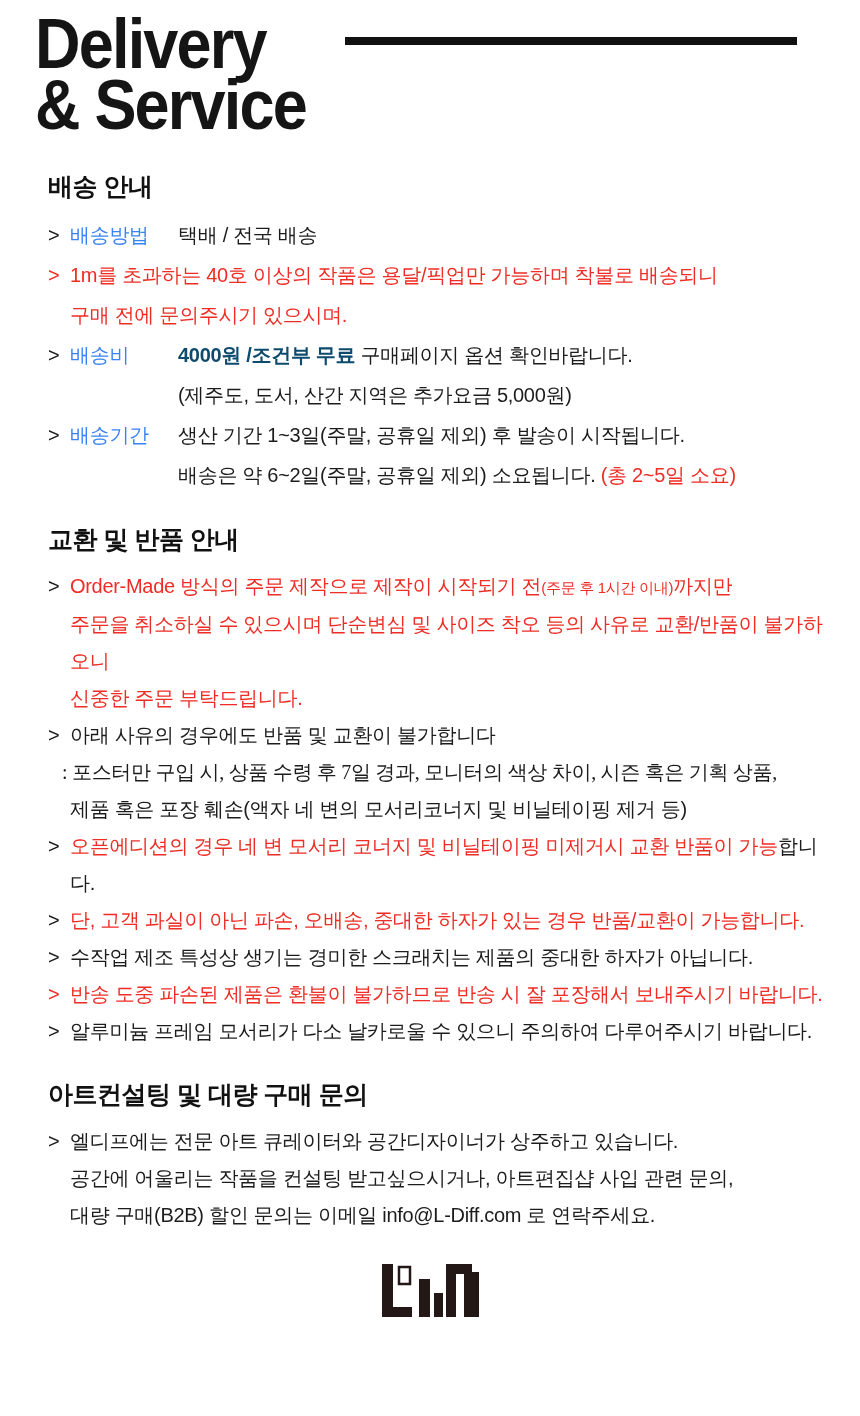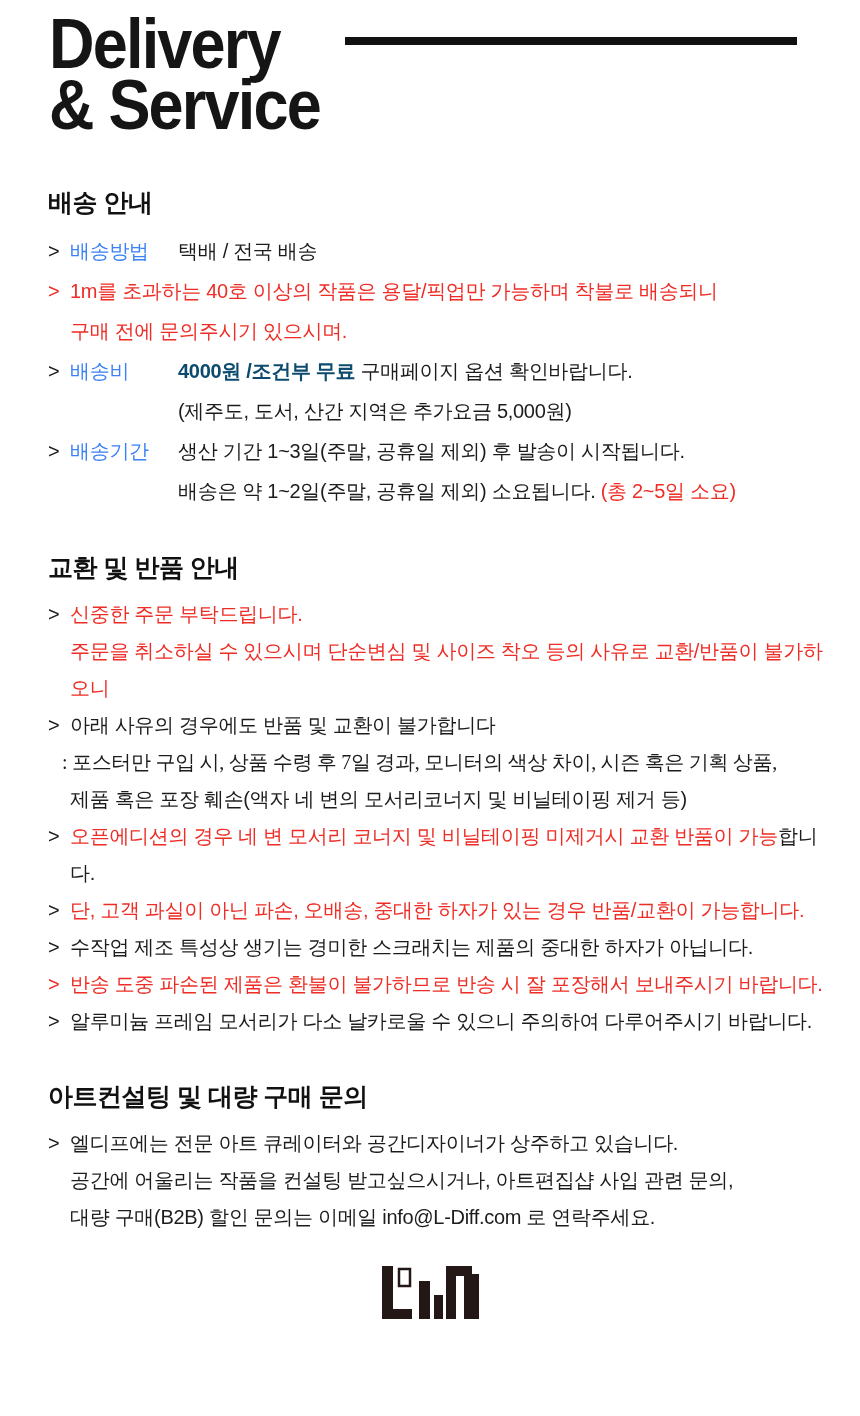--- a/index.html
+++ b/index.html
@@ -3,30 +3,30 @@
 <meta charset="utf-8">
 <style>
   html,body { margin:0; padding:0; background:#ffffff; }
   .page {
     position:relative; width:860px; height:1416px; margin:0 auto;
     background:#ffffff; overflow:hidden;
     font-family:"Liberation Sans","DejaVu Sans",sans-serif;
     color:#1c1c1c;
   }
   
-  .title-block { position:relative; padding:14px 0 0 49px; height:128px; }
+  .title-block { position:relative; padding:14px 0 0 35px; height:128px; }
   .title-text {
     font-size:70px; font-weight:700; line-height:61px; letter-spacing:-2px;
     color:#151515; transform:scale(0.9,1); transform-origin:left top; white-space:nowrap;
   }
   .title-rule { position:absolute; left:345px; top:37px; width:452px; height:8px; background:#111; }
   
   .sec { margin:0 0 0 48px; padding-right:30px; }
-  .sec-gap1 { margin-top:44px; }
-  .sec-gap  { margin-top:40px; }
+  .sec-gap1 { margin-top:28px; }
+  .sec-gap  { margin-top:28px; }
   h2 { font-size:25px; font-weight:700; color:#111; margin:0 0 12px 0; letter-spacing:-0.5px; }
   .li { display:flex; align-items:flex-start; font-size:20px; line-height:40px; letter-spacing:-0.3px; }
   .li2 { line-height:37px; }
   .bullet { flex:0 0 22px; color:#1c1c1c; }
   .bullet.red { color:#ee2d26; }
   .lbl { flex:0 0 108px; color:#3b82f6; }
   .val { flex:1; }
   .txt { flex:1; }
   .red { color:#ee2d26; }
   .blk { color:#1c1c1c; }
@@ -74,33 +74,34 @@
         <div><b class="seg">4000원 /조건부 무료</b><span> 구매페이지 옵션 확인바랍니다.</span></div>
         <div>(제주도, 도서, 산간 지역은 추가요금 5,000원)</div>
       </div>
     </div>
 
     <div class="li">
       <span class="bullet">&gt;</span>
       <span class="lbl">배송기간</span>
       <div class="val">
         <div>생산 기간 1~3일(주말, 공휴일 제외) 후 발송이 시작됩니다.</div>
-        <div><span class="blk">배송은 약 1~2일(주말, 공휴일 제외) 소요됩니다. </span><span class="red">(총 2~5일 소요)</span></div>
+        <div><span class="blk">배송은 약 6~2일(주말, 공휴일 제외) 소요됩니다. </span><span class="red">(총 2~5일 소요)</span></div>
       </div>
     </div>
   </div>
 
   <div class="sec sec-gap">
     <h2>교환 및 반품 안내</h2>
 
     <div class="li li2">
       <span class="bullet">&gt;</span>
       <div class="txt red">
+        <div><span>Order-Made 방식의 주문 제작으로 제작이 시작되기 전</span><span class="small">(주문 후 1시간 이내)</span><span>까지만</span></div>
+        <div>주문을 취소하실 수 있으시며 단순변심 및 사이즈 착오 등의 사유로 교환/반품이 불가하오니</div>
         <div>신중한 주문 부탁드립니다.</div>
-        <div>주문을 취소하실 수 있으시며 단순변심 및 사이즈 착오 등의 사유로 교환/반품이 불가하오니</div>
       </div>
     </div>
 
     <div class="li li2">
       <span class="bullet">&gt;</span>
       <div class="txt">
         <div>아래 사유의 경우에도 반품 및 교환이 불가합니다</div>
         <div class="colon-line">: 포스터만 구입 시, 상품 수령 후 7일 경과, 모니터의 색상 차이, 시즌 혹은 기획 상품,</div>
         <div>제품 혹은 포장 훼손(액자 네 변의 모서리코너지 및 비닐테이핑 제거 등)</div>
       </div>

